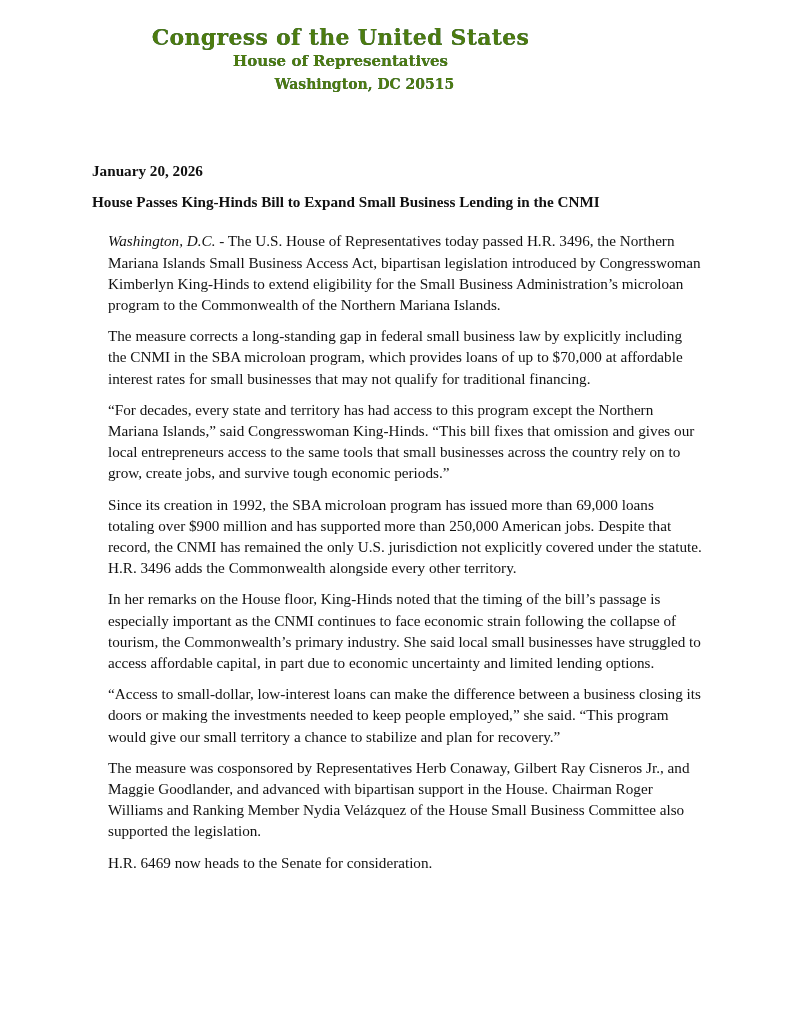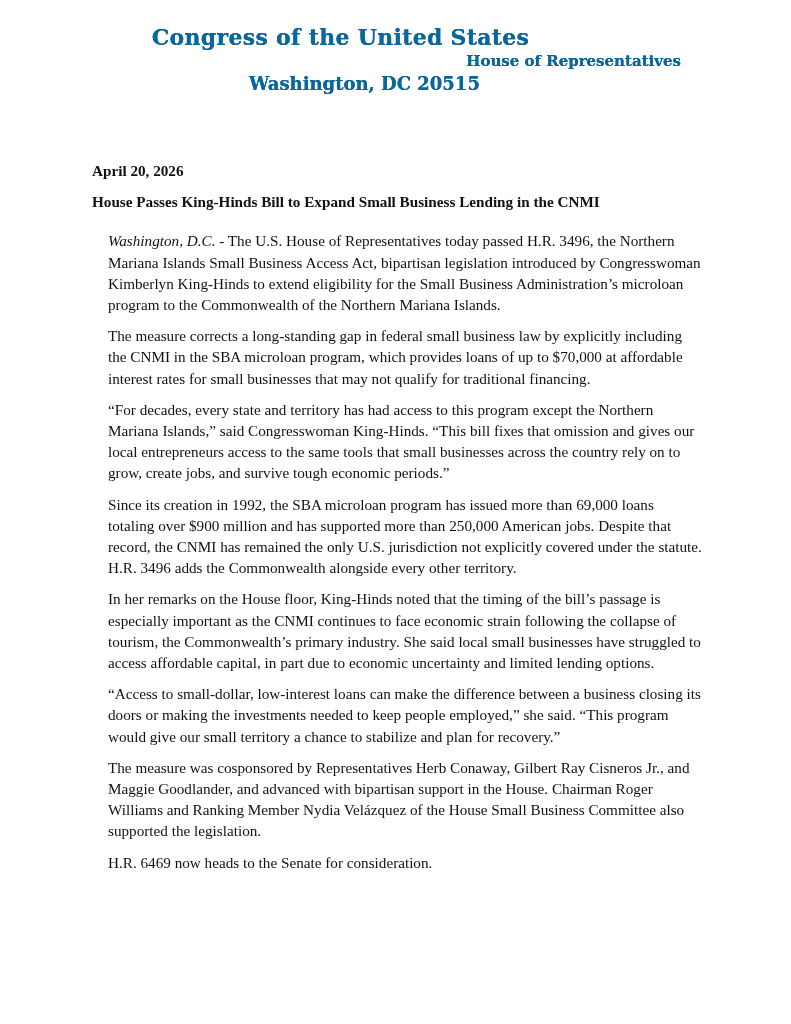--- a/index.html
+++ b/index.html
@@ -14,37 +14,36 @@
       overflow: hidden;
       font-family: "Liberation Serif", "DejaVu Serif", serif;
       color: #111111;
     }
     .letterhead {
       position: absolute;
       top: 24px;
       left: 0;
       width: 681px;
       text-align: center;
-      color: #0369a1;
+      color: #4d7c0f;
       font-family: "DejaVu Serif", "Liberation Serif", serif;
       font-weight: bold;
       text-shadow: 0 0 0.6px #1e3f6e;
     }
     .lh-line1 {
       font-size: 22px;
       line-height: 26px;
       letter-spacing: 0.3px;
     }
     .lh-line2 {
       font-size: 15px;
       line-height: 23px;
-      text-align: right;
     }
     .lh-line3 {
-      font-size: 18px;
+      font-size: 14px;
       line-height: 22px;
       margin-left: 48px;
     }
     .content {
       position: absolute;
       top: 160px;
       left: 92px;
       width: 610px;
       font-size: 15.2px;
       line-height: 21.2px;
@@ -67,21 +66,21 @@
 </head>
 <body>
 
 <div class="letterhead">
   <div class="lh-line1">Congress of the United States</div>
   <div class="lh-line2">House of Representatives</div>
   <div class="lh-line3">Washington, DC 20515</div>
 </div>
 
 <div class="content">
-  <p class="date">April 20, 2026</p>
+  <p class="date">January 20, 2026</p>
   <p class="headline">House Passes King-Hinds Bill to Expand Small Business Lending in the CNMI</p>
   <p class="para"><span class="dateline">Washington, D.C.</span><span> - The U.S. House of Representatives today passed H.R. 3496, the Northern Mariana Islands Small Business Access Act, bipartisan legislation introduced by Congresswoman Kimberlyn King-Hinds to extend eligibility for the Small Business Administration’s microloan program to the Commonwealth of the Northern Mariana Islands.</span></p>
   <p class="para">The measure corrects a long-standing gap in federal small business law by explicitly including the CNMI in the SBA microloan program, which provides loans of up to $70,000 at affordable interest rates for small businesses that may not qualify for traditional financing.</p>
   <p class="para">“For decades, every state and territory has had access to this program except the Northern Mariana Islands,” said Congresswoman King-Hinds. “This bill fixes that omission and gives our local entrepreneurs access to the same tools that small businesses across the country rely on to grow, create jobs, and survive tough economic periods.”</p>
   <p class="para">Since its creation in 1992, the SBA microloan program has issued more than 69,000 loans totaling over $900 million and has supported more than 250,000 American jobs. Despite that record, the CNMI has remained the only U.S. jurisdiction not explicitly covered under the statute. H.R. 3496 adds the Commonwealth alongside every other territory.</p>
   <p class="para">In her remarks on the House floor, King-Hinds noted that the timing of the bill’s passage is especially important as the CNMI continues to face economic strain following the collapse of tourism, the Commonwealth’s primary industry. She said local small businesses have struggled to access affordable capital, in part due to economic uncertainty and limited lending options.</p>
   <p class="para">“Access to small-dollar, low-interest loans can make the difference between a business closing its doors or making the investments needed to keep people employed,” she said. “This program would give our small territory a chance to stabilize and plan for recovery.”</p>
   <p class="para">The measure was cosponsored by Representatives Herb Conaway, Gilbert Ray Cisneros Jr., and Maggie Goodlander, and advanced with bipartisan support in the House. Chairman Roger Williams and Ranking Member Nydia Velázquez of the House Small Business Committee also supported the legislation.</p>
   <p class="para">H.R. 6469 now heads to the Senate for consideration.</p>
 </div>

